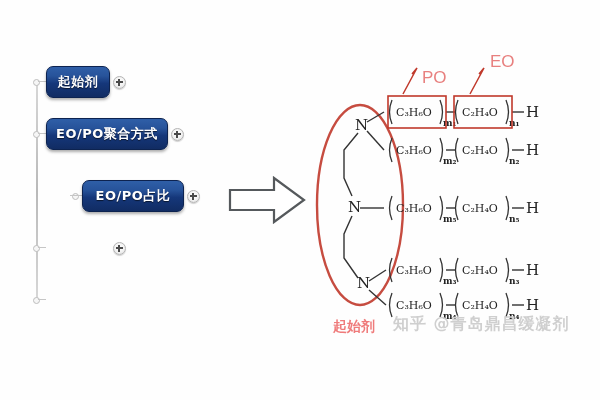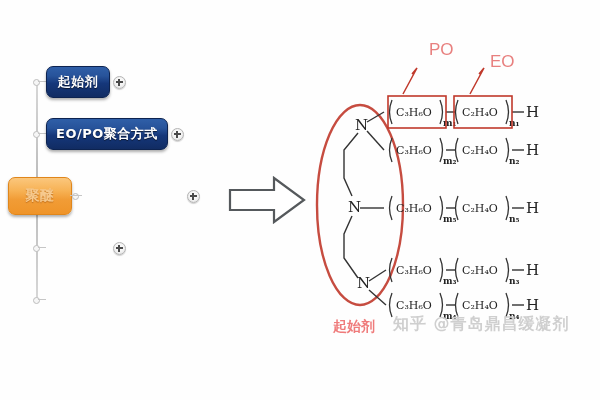--- a/index.html
+++ b/index.html
@@ -150,40 +150,40 @@
 </style>
 </head>
 <body>
 
 <div id="canvas">
 
   <div id="mindmap">
 
     <div class="trunk"></div>
 
-    <div class="node orange" style="left:8px; top:177px; width:62px; height:36px; font-size:14px;">
-      <span>聚醚</span>
-    </div>
 
     <div class="connector-dot" style="left:33px; top:79px;"></div>
     <div class="stub" style="left:38px; top:81px; width:8px;"></div>
     <div class="node blue" style="left:46px; top:66px; width:62px; height:30px; font-size:13px;">
       <span>起始剂</span>
     </div>
     <div class="plus-btn" style="left:113px; top:76px;"></div>
 
     <div class="connector-dot" style="left:33px; top:131px;"></div>
     <div class="stub" style="left:38px; top:133px; width:8px;"></div>
     <div class="node blue" style="left:46px; top:118px; width:120px; height:30px; font-size:13px;">
       <span>EO/PO聚合方式</span>
     </div>
     <div class="plus-btn" style="left:171px; top:128px;"></div>
 
     <div class="connector-dot" style="left:72px; top:193px;"></div>
     <div class="stub" style="left:70px; top:195px; width:12px;"></div>
+    <div class="node blue" style="left:82px; top:180px; width:100px; height:30px; font-size:13px;">
+      <span>EO/PO占比</span>
+    </div>
     <div class="plus-btn" style="left:187px; top:190px;"></div>
 
     <div class="connector-dot" style="left:33px; top:245px;"></div>
     <div class="stub" style="left:38px; top:247px; width:8px;"></div>
     <div class="plus-btn" style="left:113px; top:242px;"></div>
 
     <div class="connector-dot" style="left:33px; top:297px;"></div>
     <div class="stub" style="left:38px; top:299px; width:8px;"></div>
   </div>
 
@@ -294,21 +294,21 @@
       </g>
 
       <rect class="redbox" x="88" y="96" width="58" height="32"></rect>
       <rect class="redbox" x="154" y="96" width="58" height="32"></rect>
 
       <path class="redln" d="M103,94 L117,68 L112,74"></path>
       <path class="redln" d="M170,94 L184,68 L179,74"></path>
     </svg>
 
     
-    <div class="chem-label" style="left:122px; top:40px;margin-left:7px;">PO</div>
+    <div class="chem-label" style="left:122px; top:68px;">PO</div>
     <div class="chem-label" style="left:190px; top:52px;">EO</div>
   </div>
 
   <div class="red-label-cn" style="left:333px; top:318px;">起始剂</div>
 
   <div class="watermark">知乎 @青岛鼎昌缓凝剂</div>
 
 </div>
 
 </body></html>

